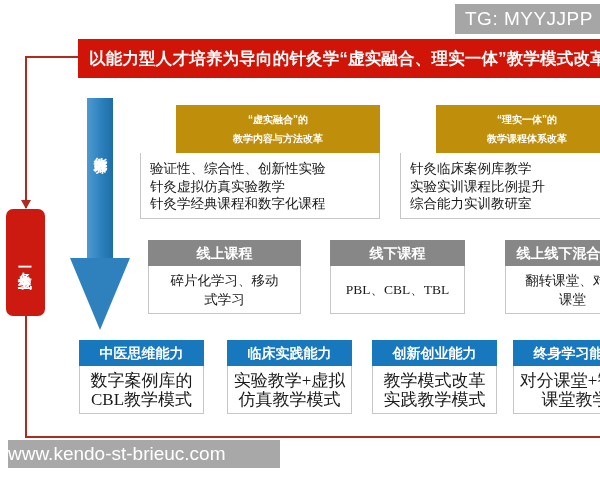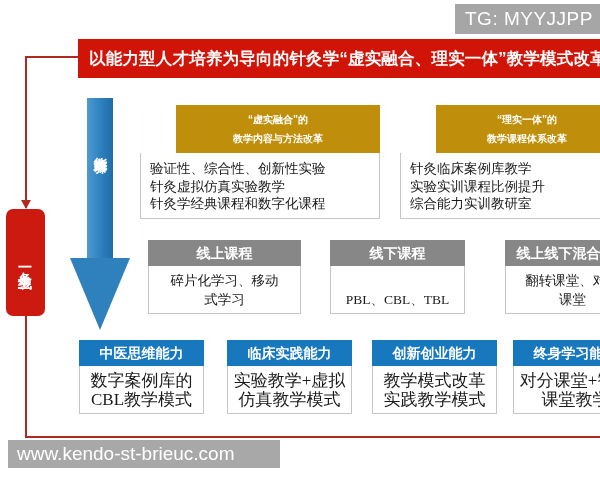--- a/index.html
+++ b/index.html
@@ -37,21 +37,20 @@
   .site-watermark {
     position: absolute;
     left: 8px;
     top: 440px;
     width: 272px;
     height: 28px;
     background: #a8a8a8;
     color: #ffffff;
     font-size: 19px;
     line-height: 28px;
-    padding-left: 9px;
     box-sizing: border-box;
     white-space: nowrap;
   }
 
   
   .red-line {
     position: absolute;
     background: #b02a22;
   }
   .rl-top      { left: 25px;  top: 56px;  width: 60px;  height: 2px; }
@@ -233,21 +232,21 @@
   
   #gold-0 { left: 140px; top: 105px; width: 240px; height: 115px; }
   #gold-0 .card-body { height: 66px; }
   #gold-1 { left: 400px; top: 105px; width: 218px; height: 115px; }
   #gold-1 .card-body { height: 66px; }
 
   
   #gray-0 { left: 148px; top: 240px; width: 153px; height: 74px; }
   #gray-0 .card-body { height: 48px; }
   #gray-1 { left: 330px; top: 240px; width: 135px; height: 74px; }
-  #gray-1 .card-body { height: 48px; justify-content: flex-end; }
+  #gray-1 .card-body { height: 48px; }
   #gray-2 { left: 505px; top: 240px; width: 135px; height: 74px; }
   #gray-2 .card-body { height: 48px; }
 
   
   #blue-0 { left: 79px;  top: 340px; width: 125px; height: 76px; }
   #blue-0 .card-body { height: 48px; }
   #blue-1 { left: 227px; top: 340px; width: 125px; height: 92px; }
   #blue-1 .card-body { height: 48px; }
   #blue-2 { left: 372px; top: 340px; width: 125px; height: 74px; }
   #blue-2 .card-body { height: 48px; }

